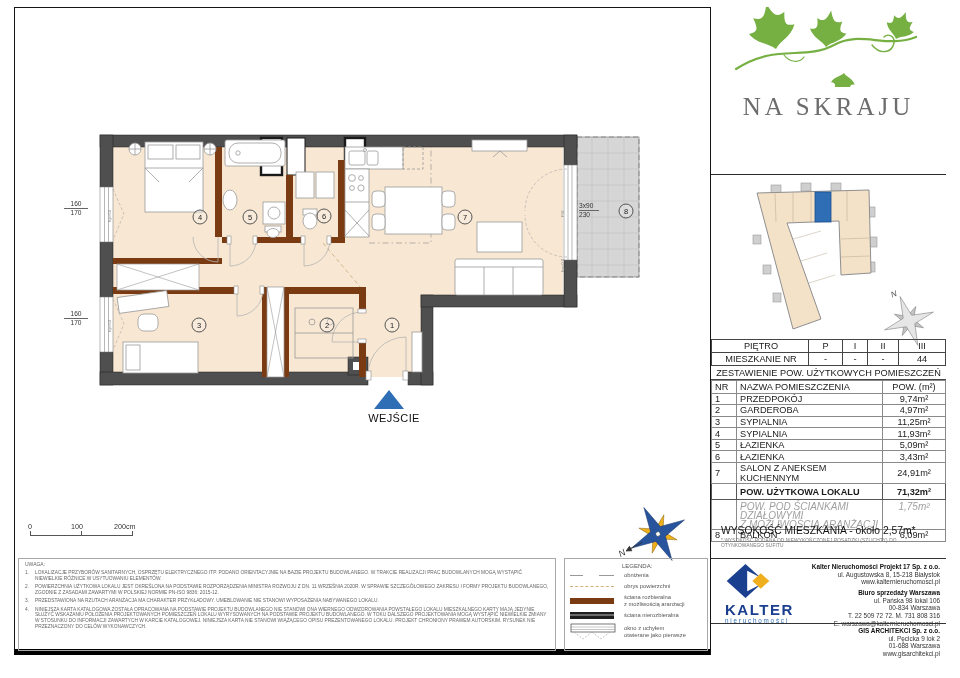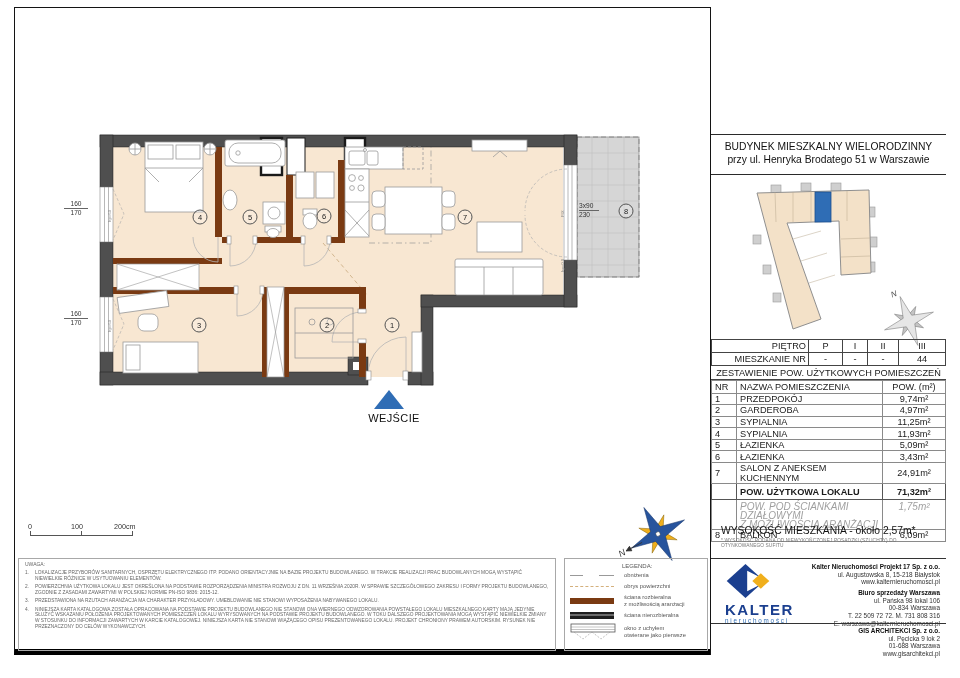--- a/index.html
+++ b/index.html
@@ -11,21 +11,21 @@
   
   #panel{left:710px;top:7px;width:236px;height:648px;border-left:1.3px solid #141414;box-sizing:border-box;background:#fff;}
   #panel .sec{position:absolute;left:0;width:100%;box-sizing:border-box;}
   #sec-logo{top:0;height:127px;text-align:center;}
   #brand-name{margin-top:2px;font-family:"Liberation Serif",serif;font-size:25px;letter-spacing:4px;color:#6d6d6d;}
   #sec-building{top:127px;height:40px;border-top:1.2px solid #2a2a2a;text-align:center;padding-top:5px;font-size:10.3px;line-height:13px;color:#111;font-weight:500;}
   #sec-siteplan{top:167px;height:165px;border-top:1.2px solid #2a2a2a;}
   #sec-loctable{top:332px;height:26px;}
   table{border-collapse:collapse;width:100%;}
   #loc-table td{border:0.7px solid #444;font-size:9.2px;height:12px;text-align:center;padding:0 2px;line-height:11px;}
-  #loc-table td.lt-label{text-align:right;padding-left:4px;width:90px;}
+  #loc-table td.lt-label{text-align:center;padding-left:4px;width:90px;}
   #sec-title{top:358px;height:15px;border:0.9px solid #444;border-left:none;border-right:none;text-align:center;font-size:9.2px;line-height:15px;}
   #sec-areatable{top:373px;}
   #area-table td{border:0.6px solid #8a8a8a;font-size:9.2px;height:10.6px;line-height:10px;padding:0 3px;vertical-align:middle;}
   #area-table tr.at-head td{height:11.5px;}
   #area-table td.c-nr{width:18px;text-align:left;padding-left:3px;}
   #area-table td.c-area{width:56px;text-align:center;}
   #area-table .b{font-weight:bold;}
   #area-table tr.at-total td{height:15px;border-color:#555;}
   #area-table .part{color:#9f9f9f;font-style:italic;font-size:10px;line-height:9px;}
   #area-table tr.at-part td{height:21px;vertical-align:top;padding-top:2px;}
@@ -379,25 +379,37 @@
         <div class="lg-lbl">
           <div>okno z uchyłem</div>
           <div>otwierane jako pierwsze</div>
         </div>
       </div>
     </div>
 </div>
 
 <div id="panel" class="abs">
 
-
-  <div id="sec-building" class="sec">
-    <div>BUDYNEK MIESZKALNY WIELORODZINNY</div>
-    <div>przy ul. Henryka Brodatego 51 w Warszawie</div>
-  </div>
+  <div id="sec-logo" class="sec">
+    <svg width="210" height="80" viewBox="0 0 210 80">
+      <g fill="none" stroke="#76b043" stroke-width="2.2" stroke-linecap="round">
+        <path d="M12,62 C52,36 80,54 110,38 C136,23 162,42 192,30"></path>
+        <path d="M148,38 C156,48 168,46 170,36 C171,29 164,26 160,30" stroke-width="1.4"></path>
+        <path d="M60,48 C66,56 76,56 80,50" stroke-width="1.2"></path>
+      </g>
+      <g fill="#76b043">
+        <path d="M0,0 C-4,-5 -12,-6 -16,-14 C-10,-14 -9,-16 -11,-24 C-5,-21 -3,-23 0,-32 C3,-23 5,-21 11,-24 C9,-16 10,-14 16,-14 C12,-6 4,-5 0,0 Z" transform="translate(52,42) rotate(-12) scale(1.45)"></path>
+        <path d="M0,0 C-4,-5 -12,-6 -16,-14 C-10,-14 -9,-16 -11,-24 C-5,-21 -3,-23 0,-32 C3,-23 5,-21 11,-24 C9,-16 10,-14 16,-14 C12,-6 4,-5 0,0 Z" transform="translate(102,40) rotate(8) scale(1.15)"></path>
+        <path d="M0,0 C-4,-5 -12,-6 -16,-14 C-10,-14 -9,-16 -11,-24 C-5,-21 -3,-23 0,-32 C3,-23 5,-21 11,-24 C9,-16 10,-14 16,-14 C12,-6 4,-5 0,0 Z" transform="translate(172,32) rotate(20) scale(0.9)"></path>
+        <path d="M0,0 C-4,-5 -12,-6 -16,-14 C-10,-14 -9,-16 -11,-24 C-5,-21 -3,-23 0,-32 C3,-23 5,-21 11,-24 C9,-16 10,-14 16,-14 C12,-6 4,-5 0,0 Z" transform="translate(120,66) rotate(186) scale(0.75)"></path>
+      </g>
+    </svg>
+    <div id="brand-name">NA SKRAJU</div>
+  </div>
+
 
   <div id="sec-siteplan" class="sec">
     <svg class="abs" style="left:18px;top:2px" width="185" height="162" viewBox="0 0 185 162">
       <g fill="#cfcfcf" stroke="#9a9a9a" stroke-width="0.6">
         <rect x="42" y="8" width="10" height="8"></rect>
           <rect x="72" y="6" width="10" height="8"></rect>
           <rect x="102" y="6" width="10" height="8"></rect>
         <rect x="138" y="30" width="8" height="10"></rect>
           <rect x="140" y="60" width="8" height="10"></rect>
           <rect x="138" y="85" width="8" height="10"></rect>

